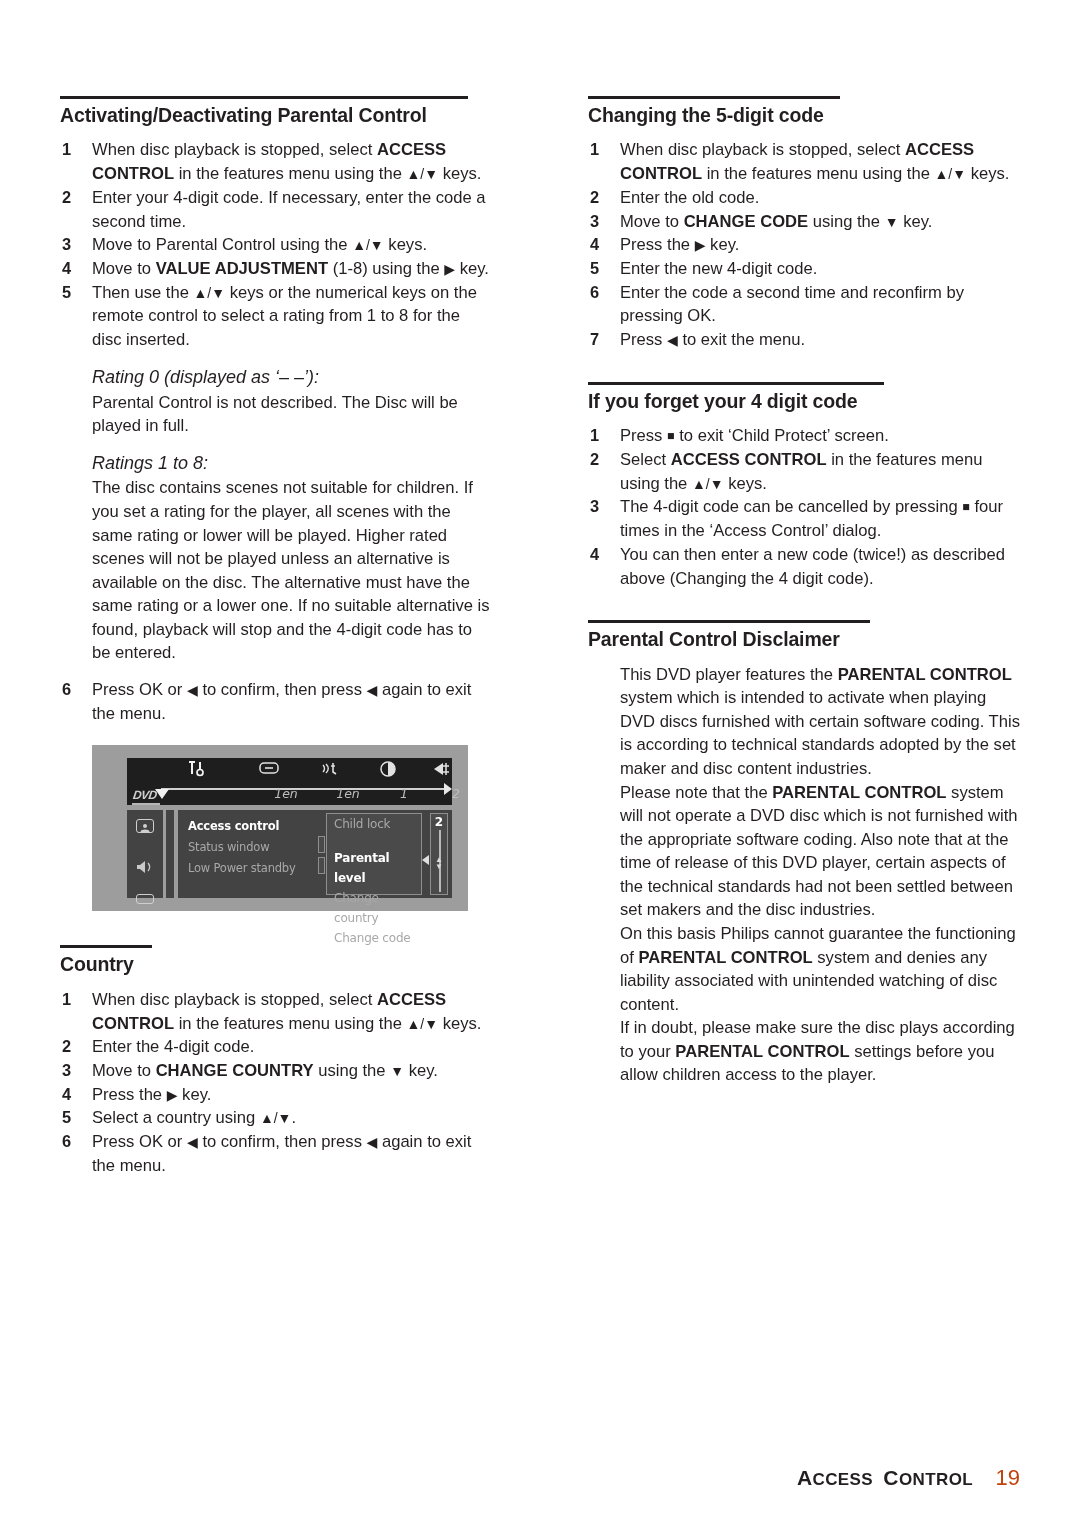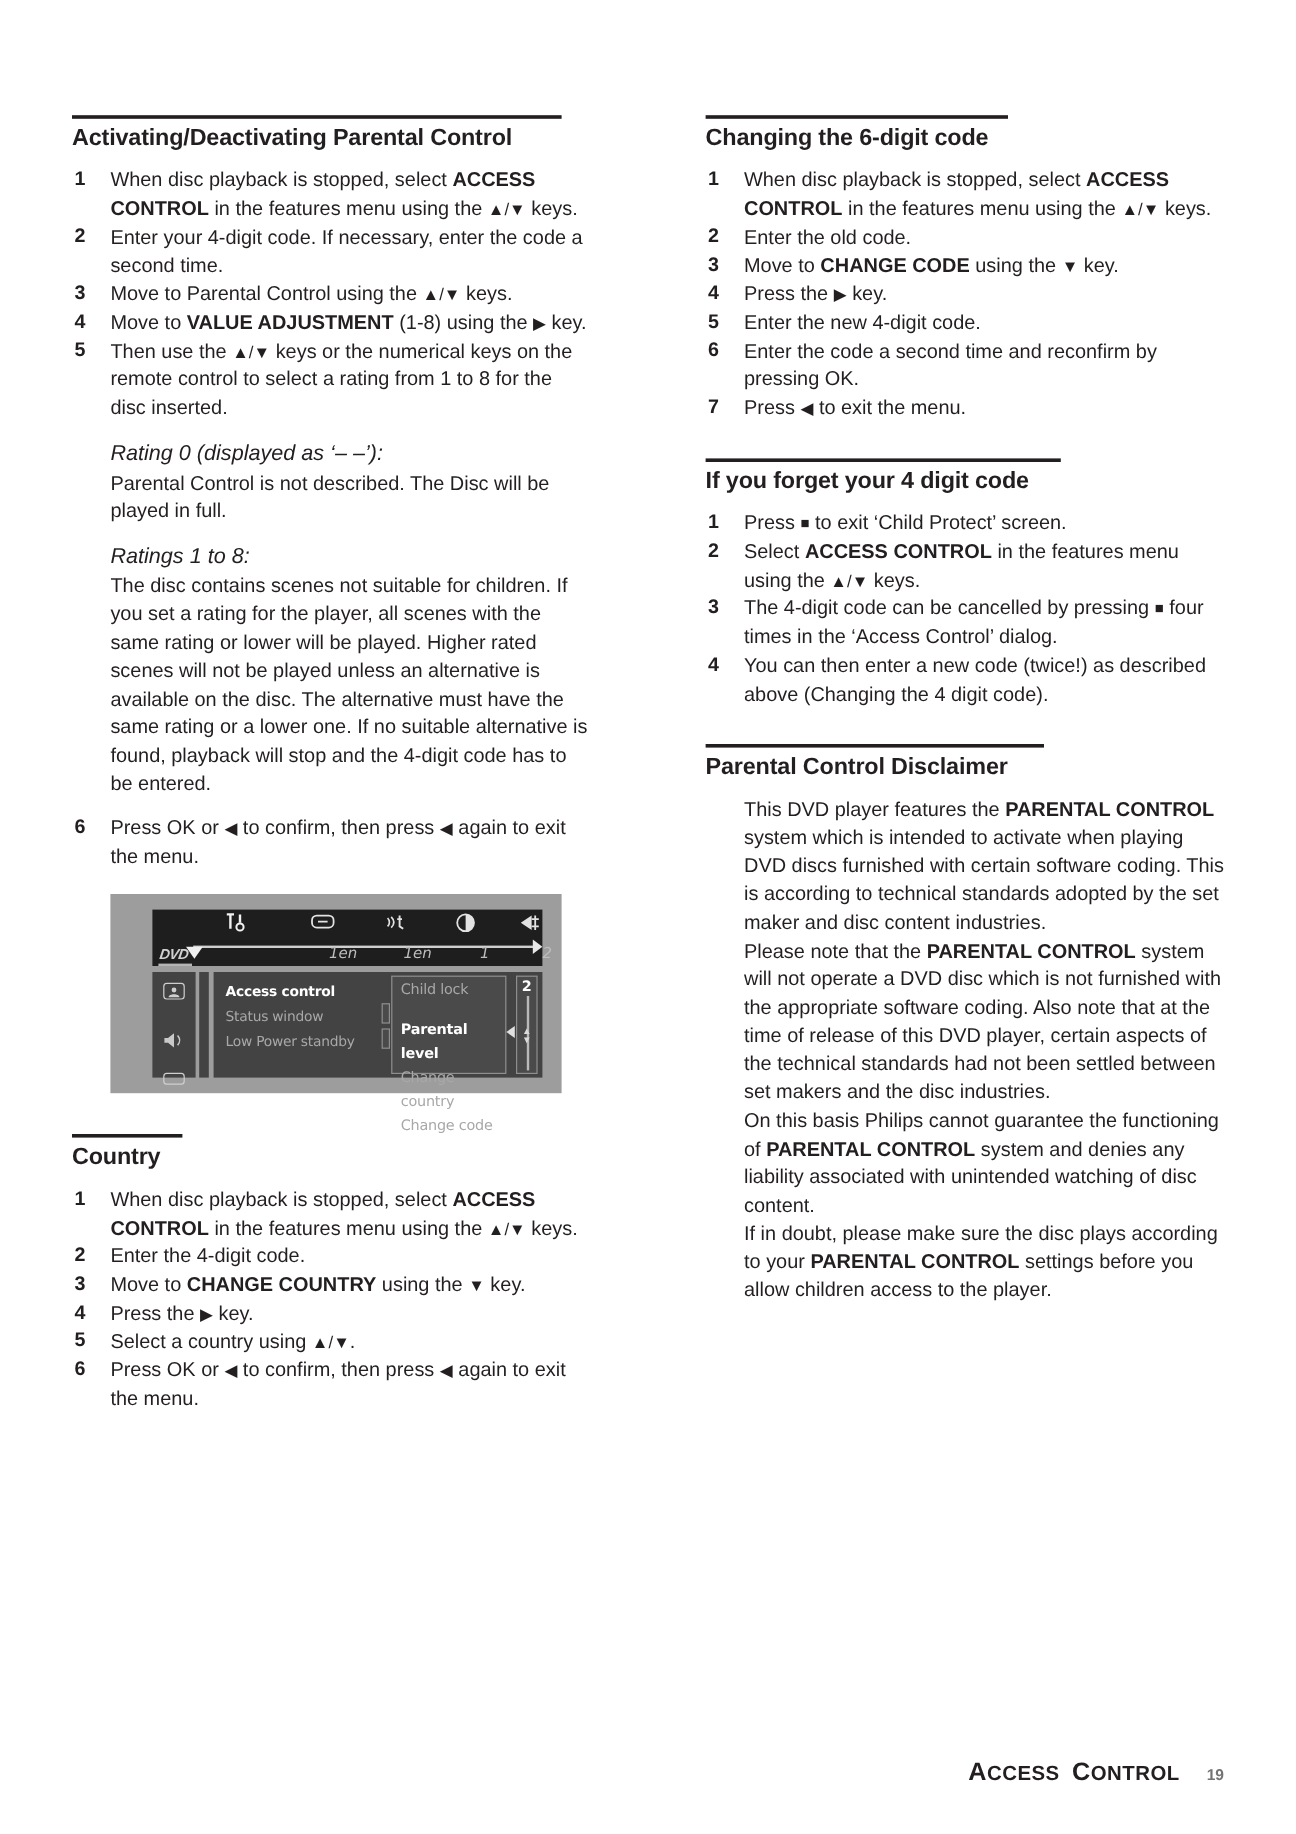--- a/index.html
+++ b/index.html
@@ -281,24 +281,24 @@
     white-space: nowrap;
   }
   .footer .fcaps {
     font-size: 17px;
     font-weight: bold;
     letter-spacing: 0.4px;
     color: #231f20;
   }
   .footer .fcaps .cap1 { font-size: 21px; }
   .footer .fpage {
-    font-size: 13px;
-    font-weight: bold;
+    font-size: 22px;
+    font-weight: normal;
     margin-left: 18px;
-    color: #737373;
+    color: #c2410c;
   }
 </style>
 </head>
 <body>
 
 <div class="page">
 
   <div class="col col-left">
 
     <div class="sec">
@@ -436,21 +436,21 @@
         <li><span class="num">5</span>Select a country using <span class="k">▲/▼</span>.</li>
         <li><span class="num">6</span>Press OK or <span class="k">◀</span> to confirm, then press <span class="k">◀</span> again to exit the menu.</li>
       </ol>
     </div>
   </div>
 
   <div class="col col-right">
 
     <div class="sec">
       <div class="rule w-mid"></div>
-      <h2>Changing the 6-digit code</h2>
+      <h2>Changing the 5-digit code</h2>
 
       <ol class="steps">
         <li><span class="num">1</span>When disc playback is stopped, select <b>ACCESS CONTROL</b> in the features menu using the <span class="k">▲/▼</span> keys.</li>
         <li><span class="num">2</span>Enter the old code.</li>
         <li><span class="num">3</span>Move to <b>CHANGE CODE</b> using the <span class="k">▼</span> key.</li>
         <li><span class="num">4</span>Press the <span class="k">▶</span> key.</li>
         <li><span class="num">5</span>Enter the new 4-digit code.</li>
         <li><span class="num">6</span>Enter the code a second time and reconfirm by pressing OK.</li>
         <li><span class="num">7</span>Press <span class="k">◀</span> to exit the menu.</li>
       </ol>

